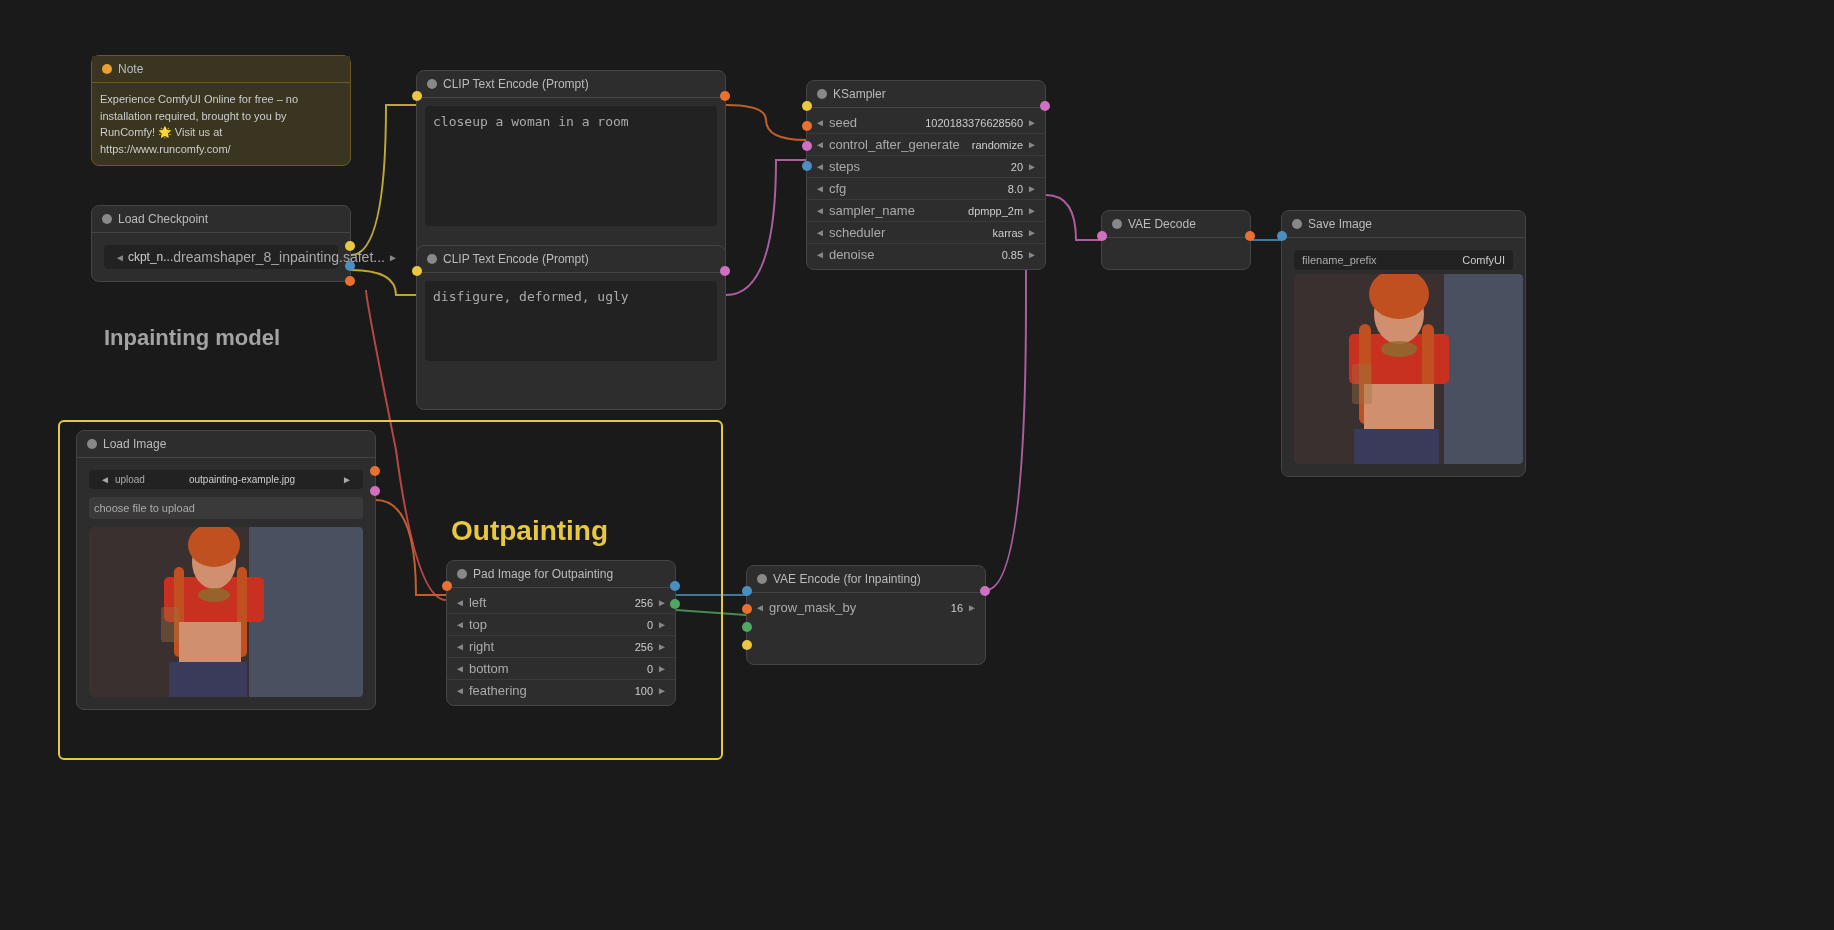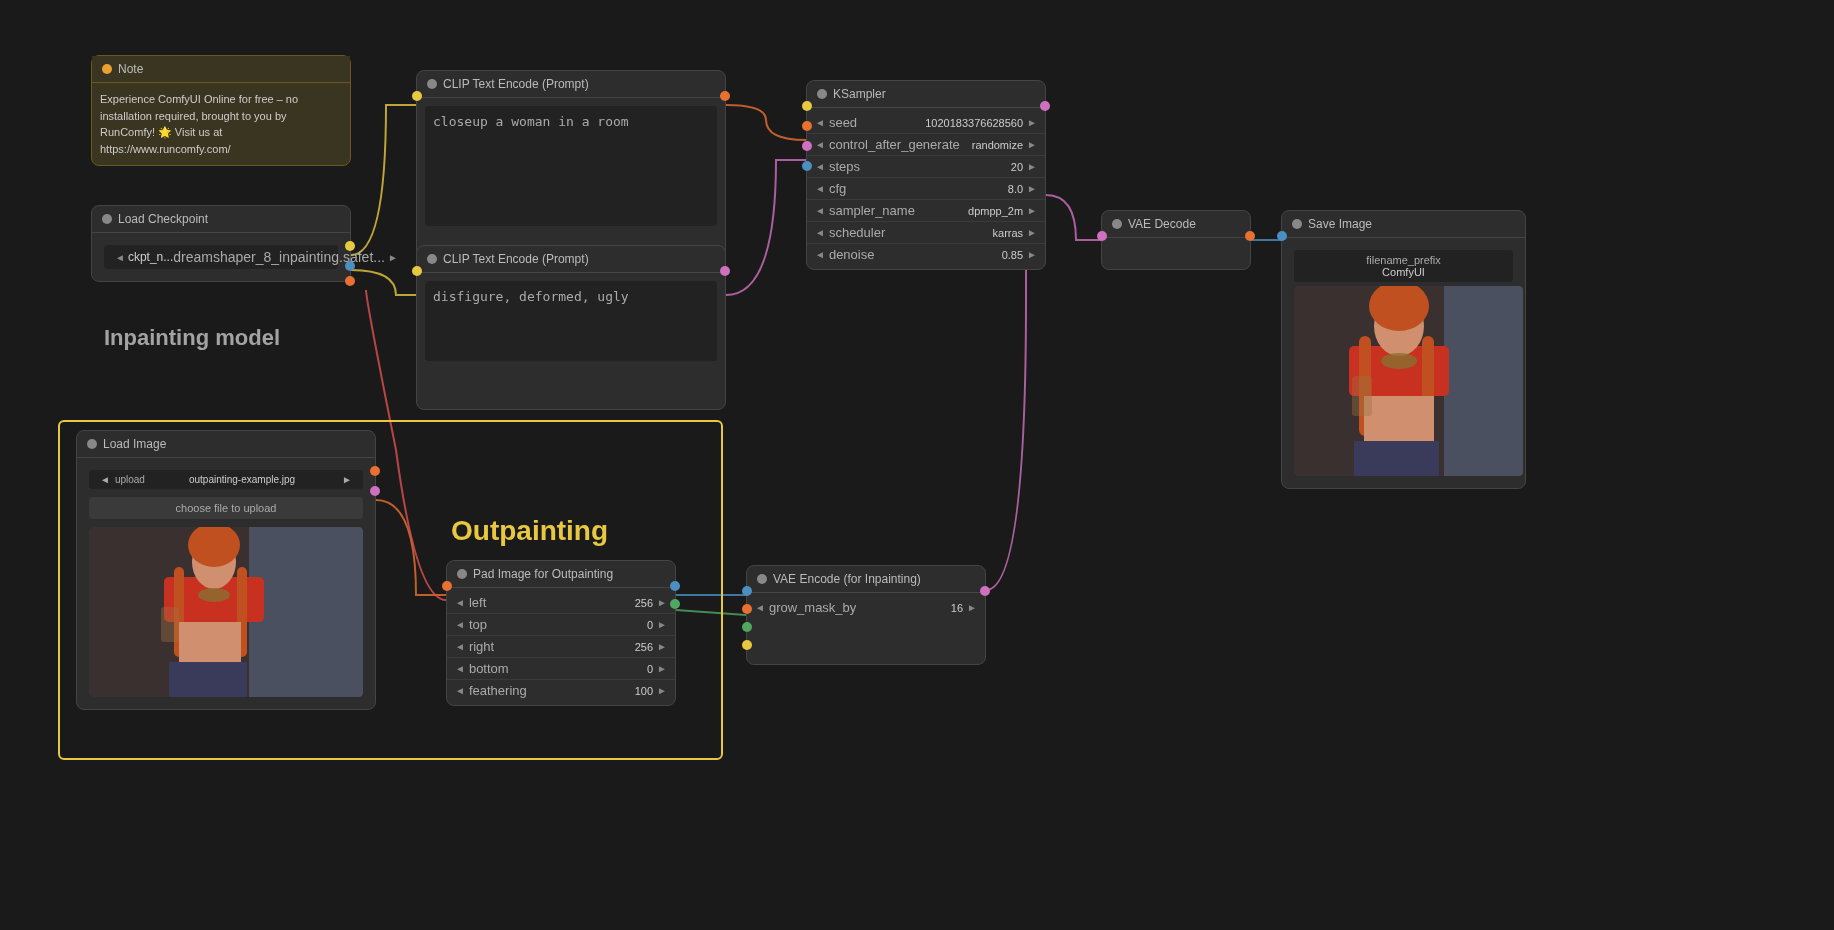--- a/index.html
+++ b/index.html
@@ -165,41 +165,40 @@
       margin: 4px;
       position: relative;
     }
     .save-image-filename {
       display: flex;
       align-items: center;
       background: #222;
       border-radius: 4px;
       padding: 4px 8px;
       margin: 4px;
-      flex-direction: column;
     }
     .filename-label { color: #aaa; font-size: 11px; flex: 1; }
     .filename-value { color: #ccc; font-size: 11px; }
 
     
     .load-image-node {
       left: 60px;
       top: 430px;
       width: 300px;
     }
     .load-image-btn {
       width: calc(100% - 8px);
       margin: 4px;
       background: #3a3a3a;
       border: none;
       border-radius: 4px;
       color: #aaa;
       padding: 5px;
       font-size: 11px;
-      text-align: center;
+      text-align: left;
       cursor: pointer;
     }
     .load-image-preview {
       width: calc(100% - 8px);
       height: 170px;
       margin: 4px;
       background: #111;
       border-radius: 4px;
       overflow: hidden;
     }

